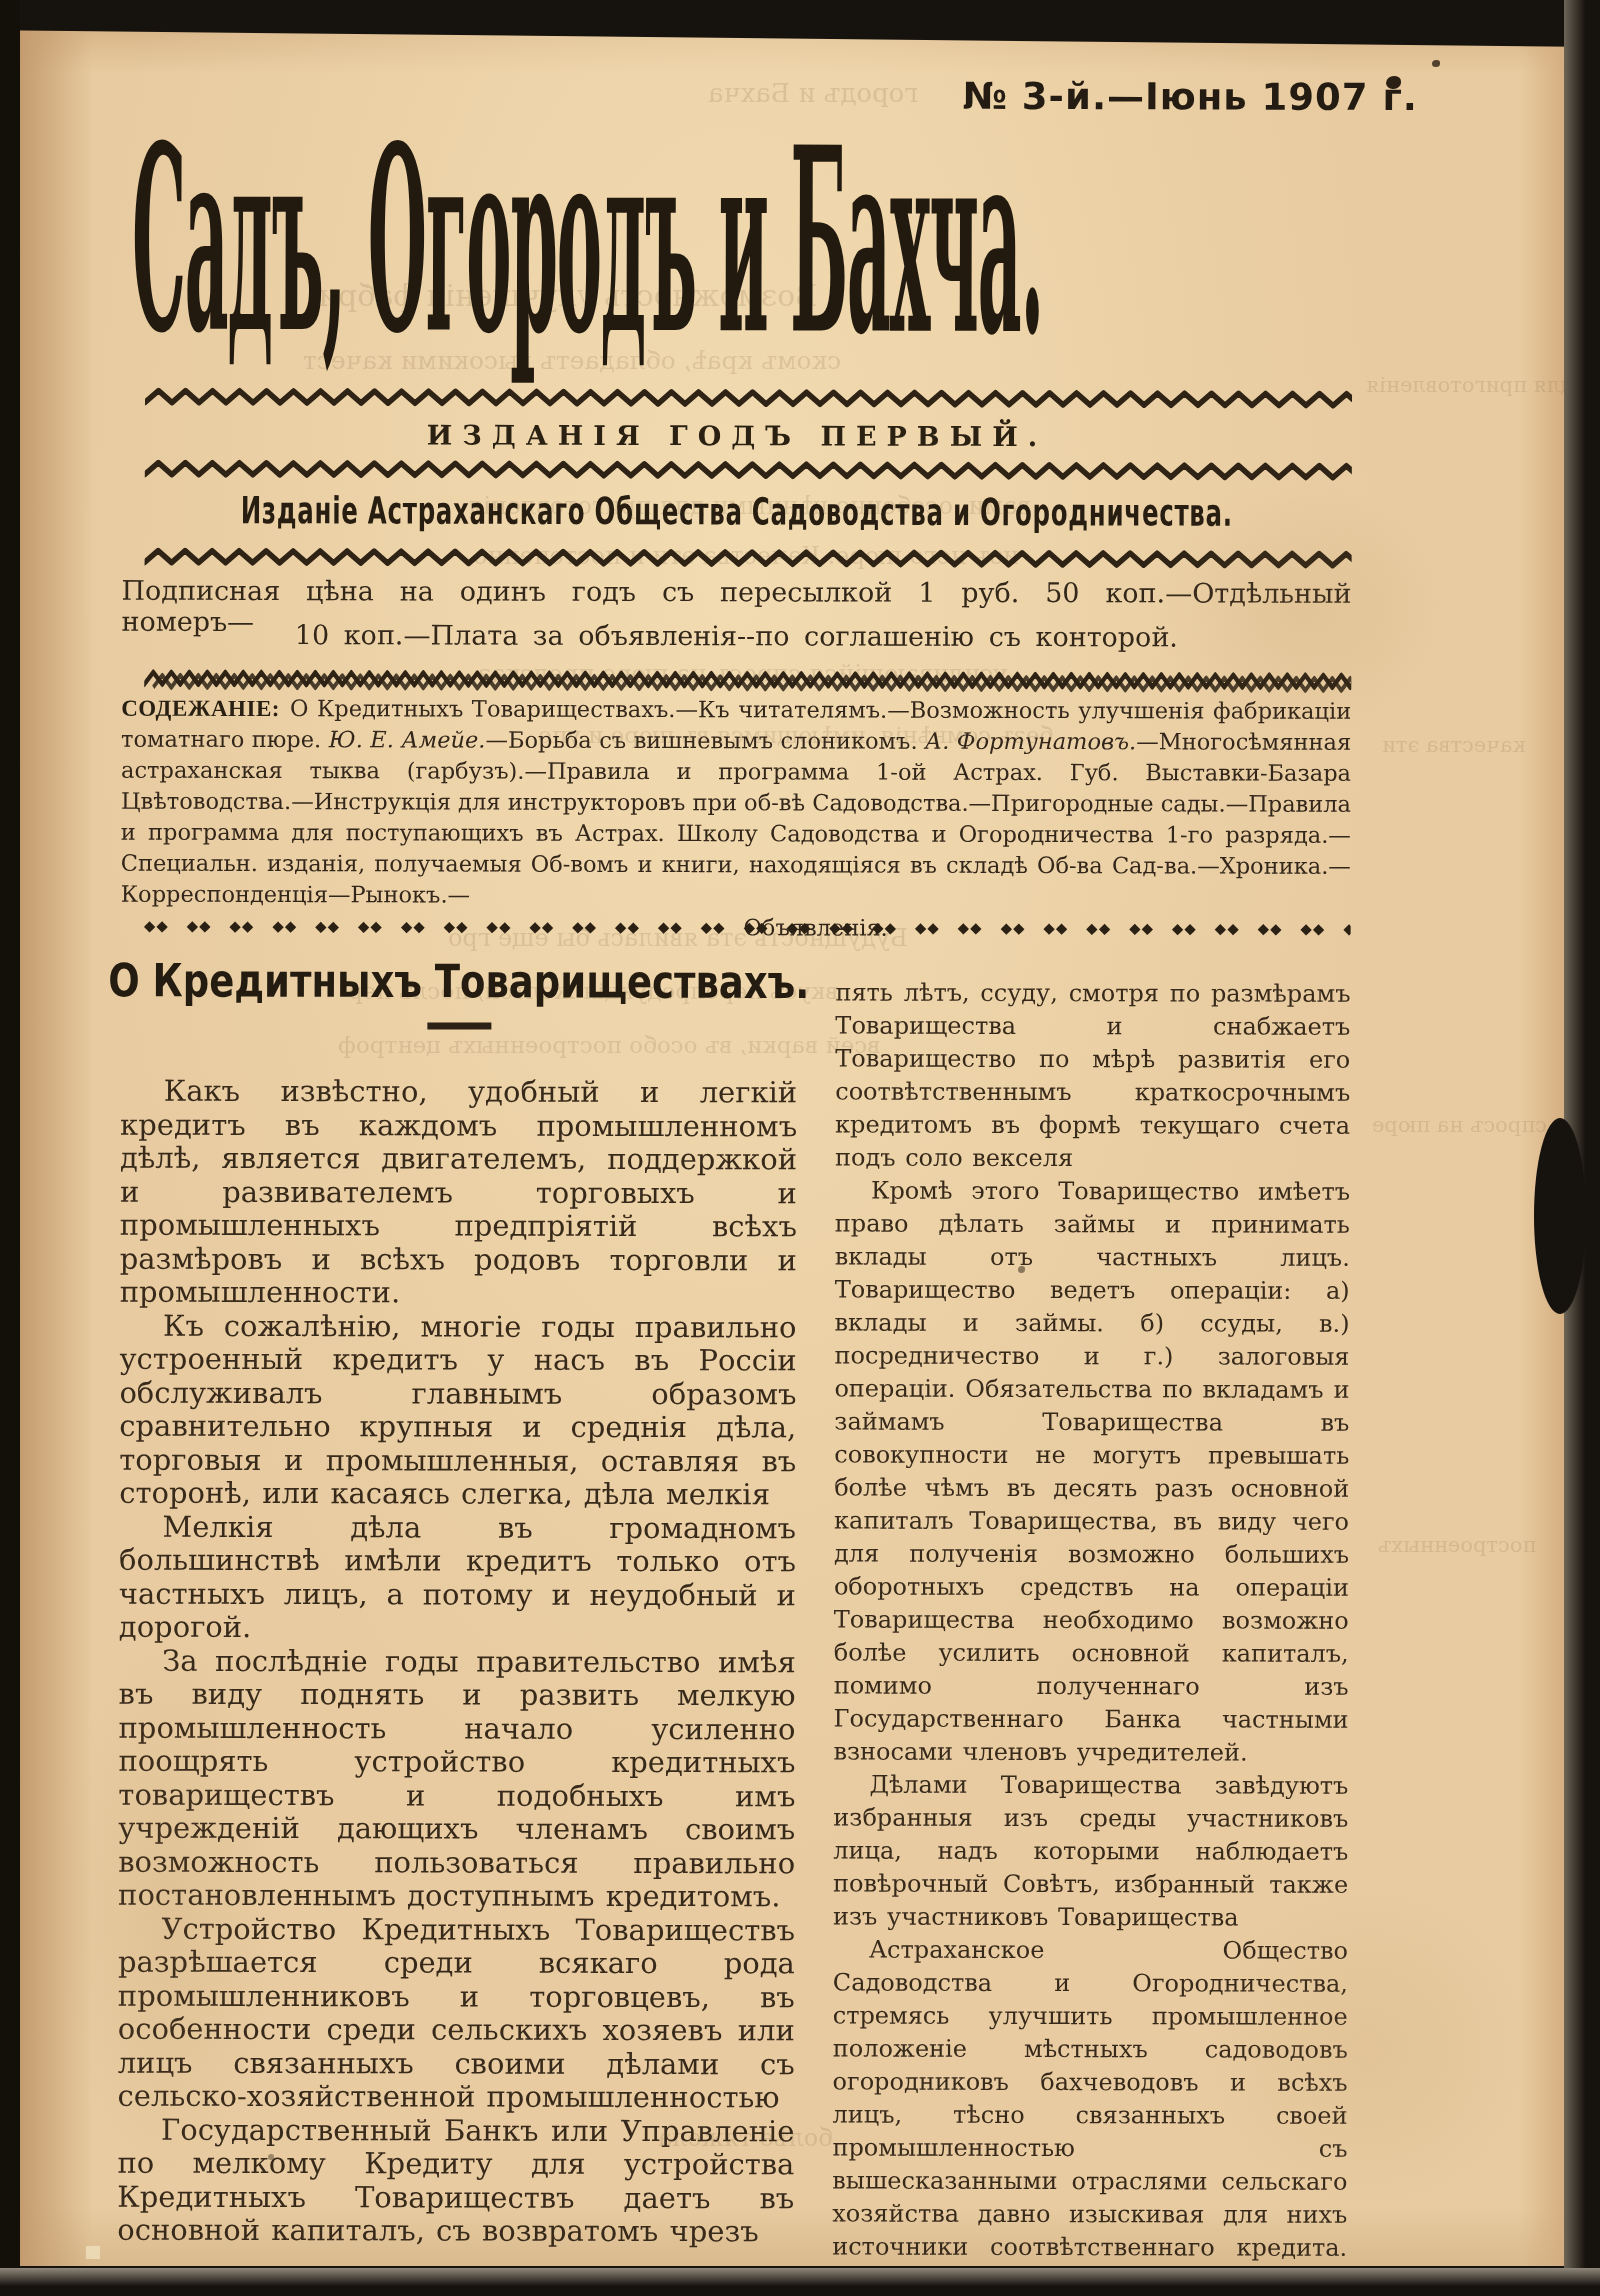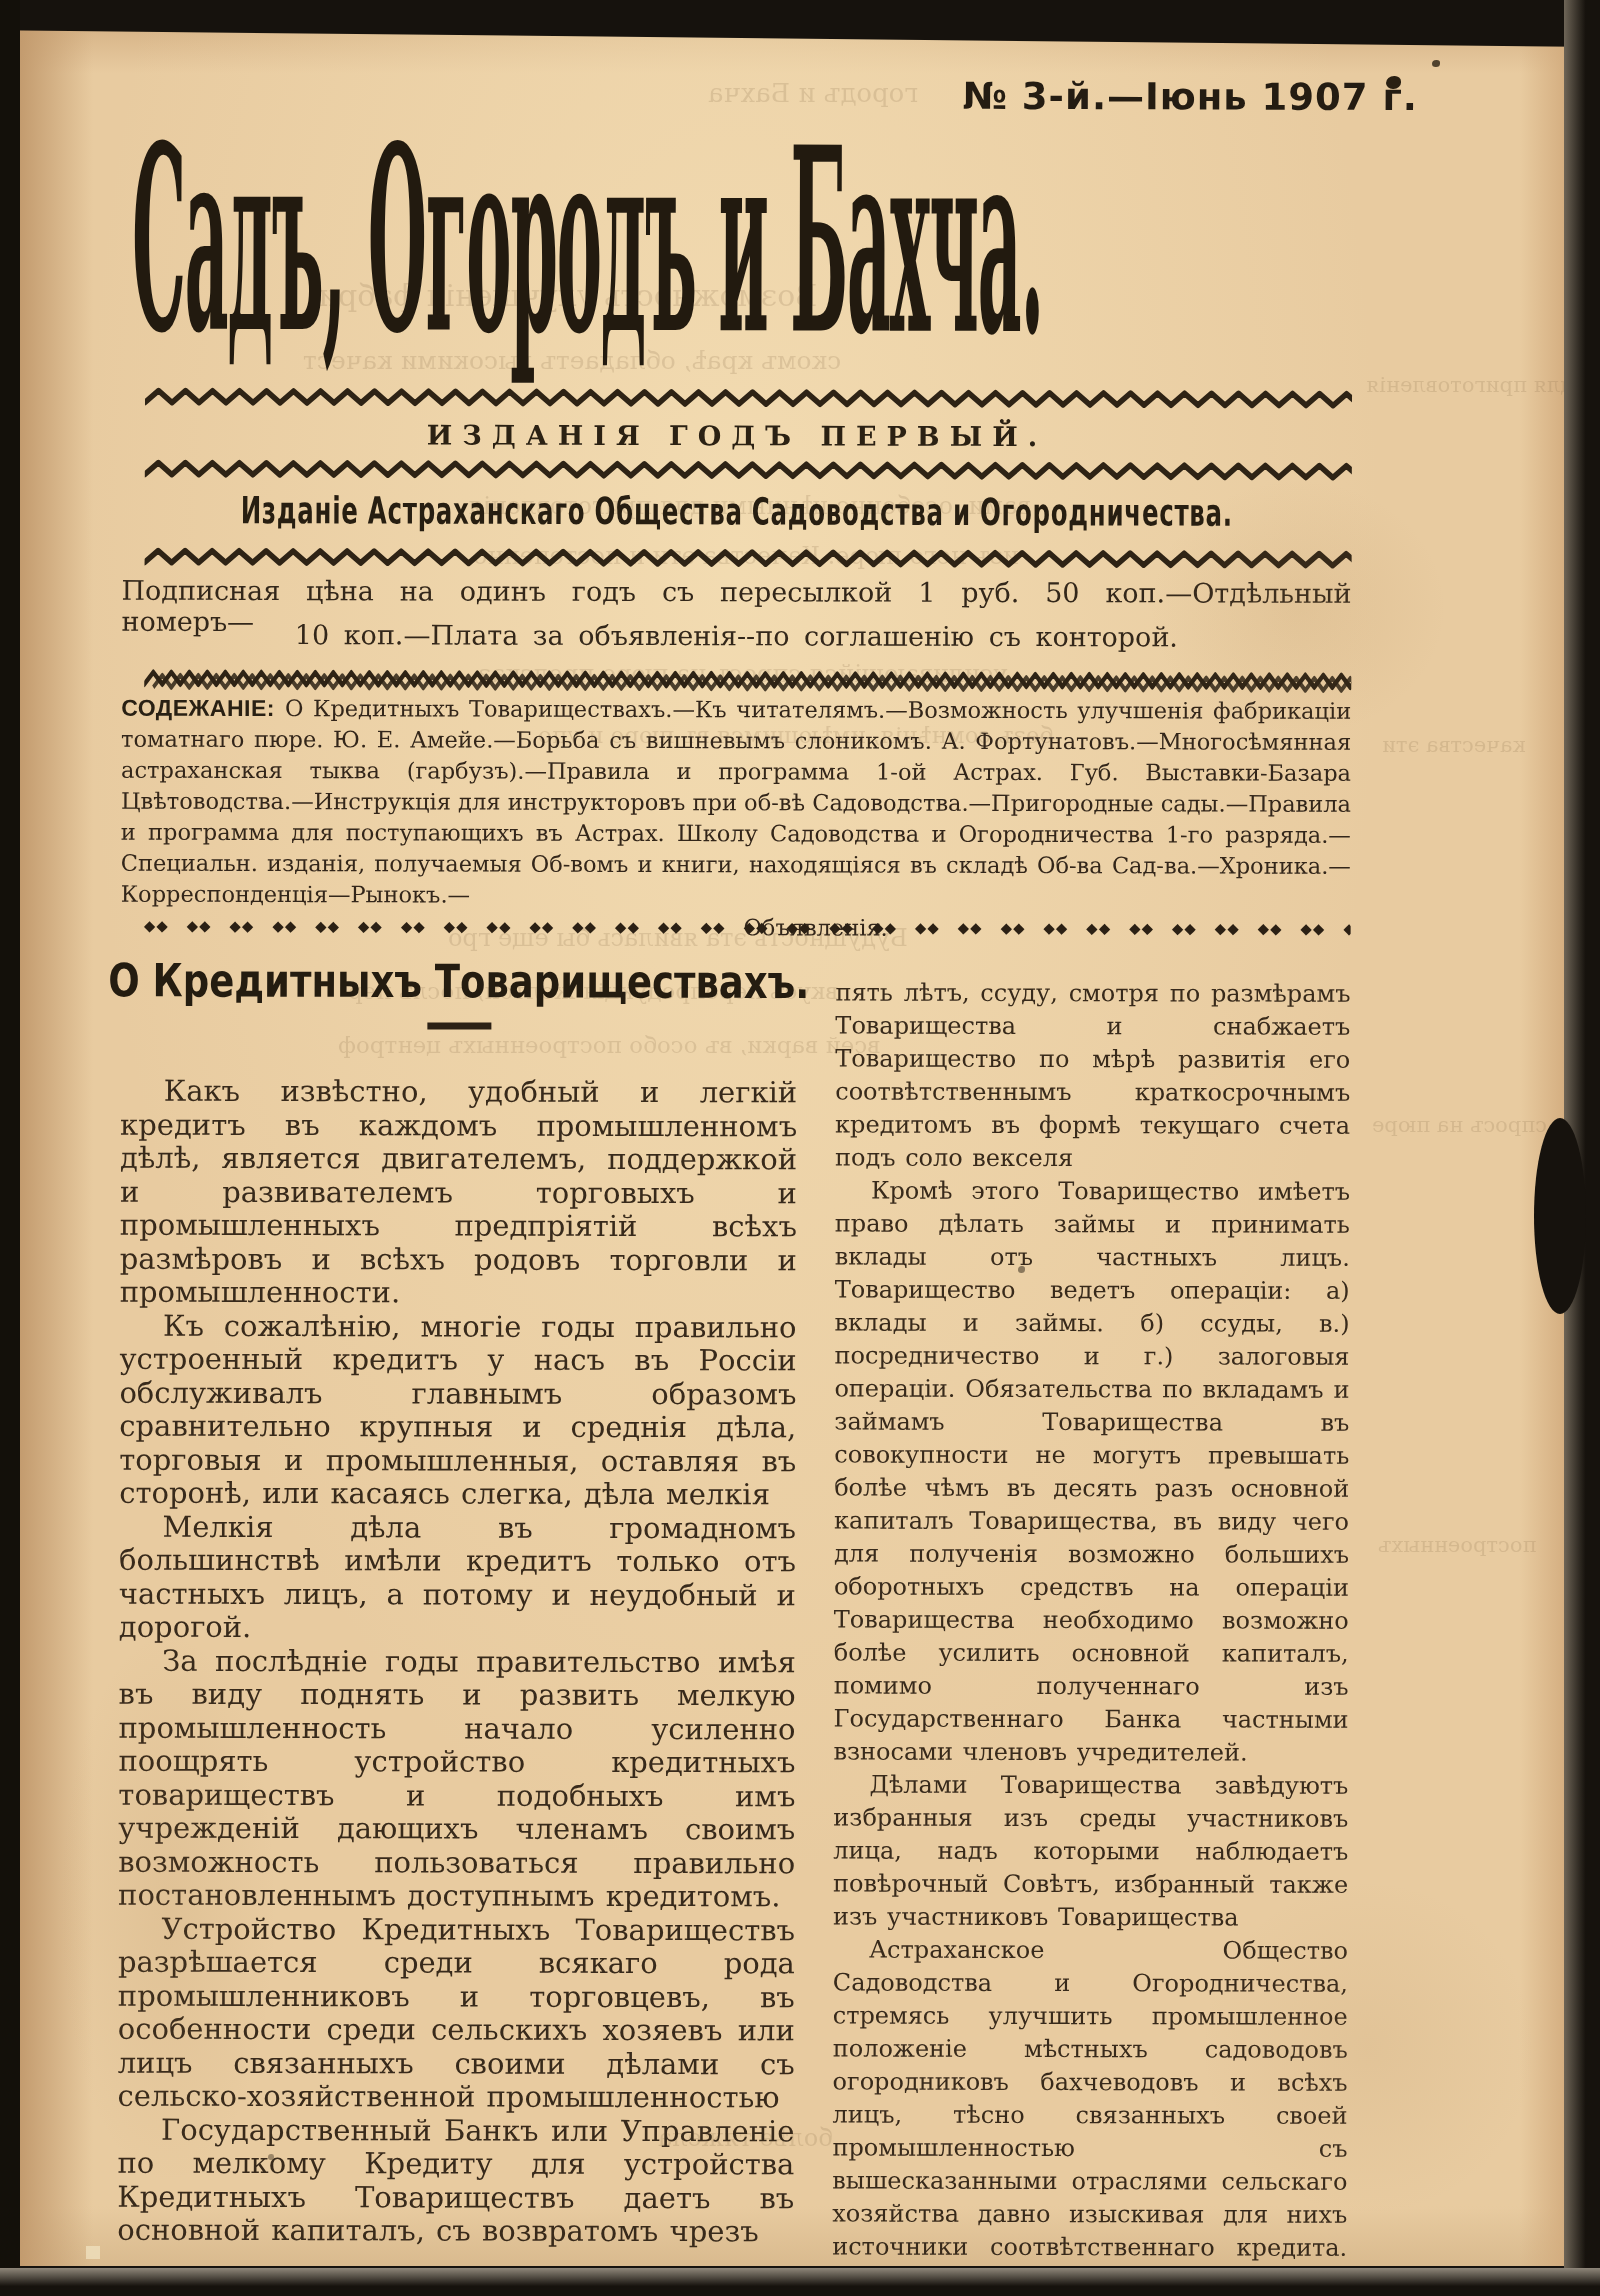--- a/index.html
+++ b/index.html
@@ -46,23 +46,23 @@
              justify-content:center;align-items:center;height:58px;}
   .publisher-inner{display:inline-block;white-space:nowrap;font-family:"DejaVu Sans",sans-serif;
              font-weight:bold;font-size:34px;letter-spacing:1px;color:#271e11;
              transform:scale(0.72,1.10);transform-origin:center;}
   .sub1{position:absolute;top:548px;left:105px;width:1230px;font-size:27px;color:#33271a;
         text-align:justify;text-align-last:justify;word-spacing:6px;}
   .sub2{position:absolute;top:592px;left:105px;width:1230px;font-size:27px;color:#33271a;
         text-align:center;word-spacing:6px;}
   .contents{position:absolute;top:666px;left:105px;width:1230px;color:#33261a;}
   .contents p{margin:0;text-align:justify;font-size:22.5px;line-height:31px;}
-  .contents-label{font-family:Liberation Sans, sans-serif;font-weight:bold;font-size:23px;
+  .contents-label{font-family:Liberation Serif, serif;font-weight:bold;font-size:23px;
                   letter-spacing:.5px;margin-right:10px;color:#292013;}
-  .it{}
+  .it{font-style:italic;}
   .contents-last{text-align:center;padding-left:13%;font-size:22.5px;line-height:32px;}
   .diamonds{position:absolute;top:888px;left:128px;width:1207px;height:24px;overflow:hidden;
             font-family:"DejaVu Sans",sans-serif;font-size:15px;line-height:22px;color:#2b2014;
             letter-spacing:1px;word-spacing:12px;white-space:nowrap;}
   .heading-wrap{position:absolute;top:928px;left:105px;width:677px;display:flex;
                 flex-direction:column;align-items:center;}
   .art-heading{display:inline-block;white-space:nowrap;font-family:"DejaVu Sans",sans-serif;
                font-weight:bold;font-size:44px;color:#241c10;transform:scale(0.84,1.04);
                transform-origin:center;}
   .heading-rule{width:64px;height:7px;background:#2c2115;margin-top:16px;}

